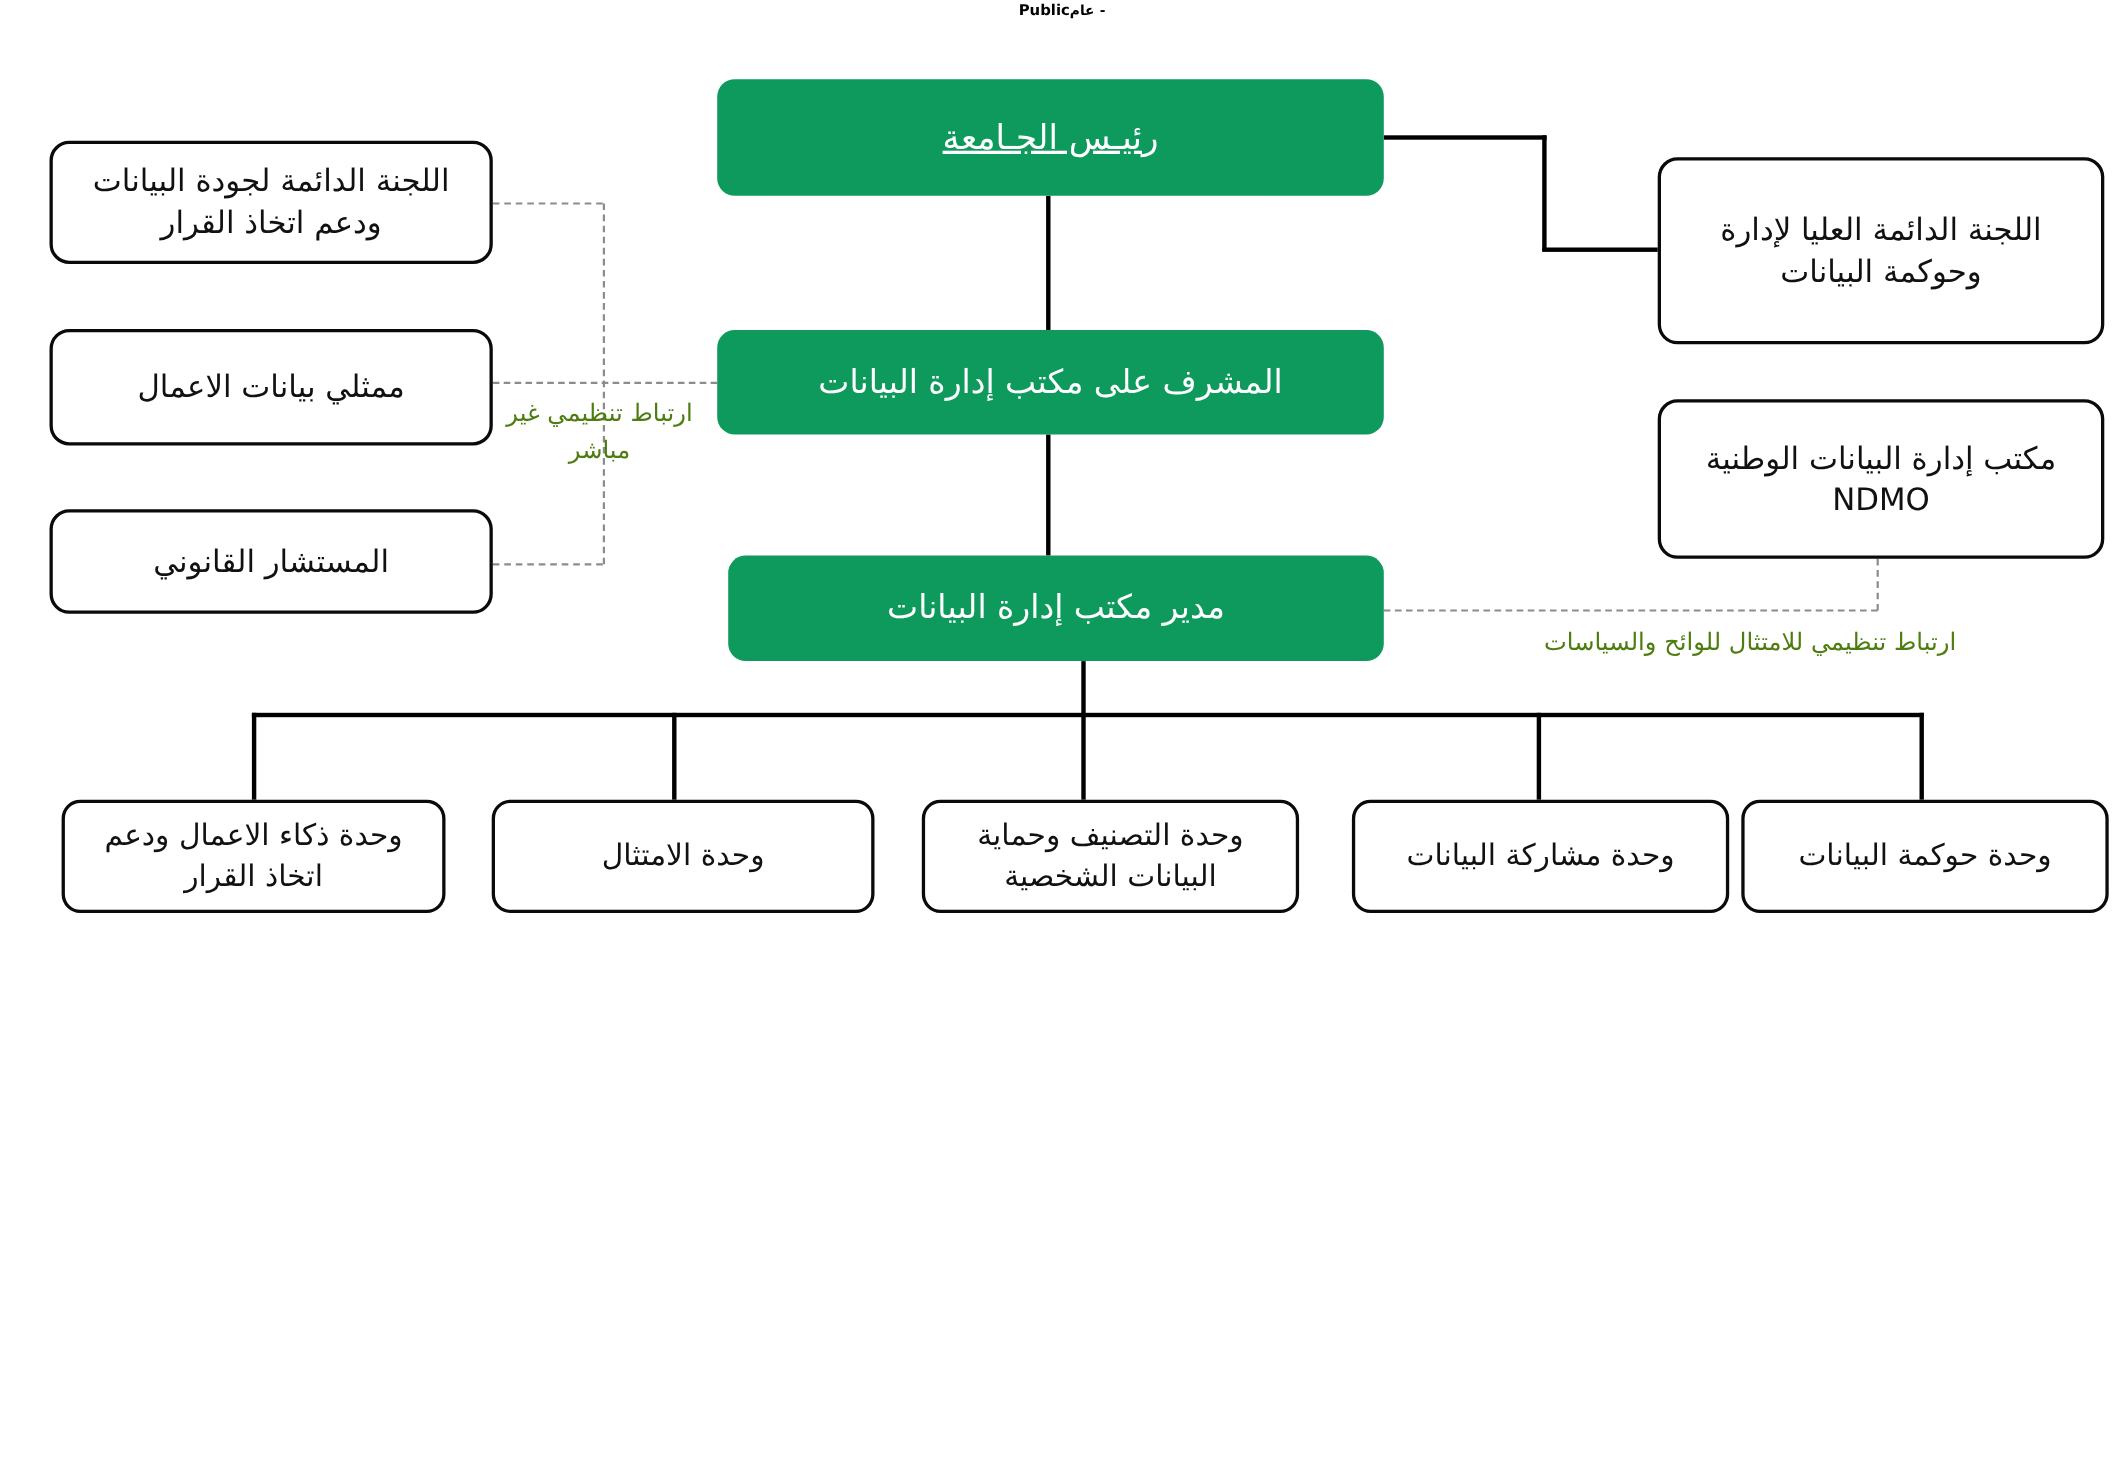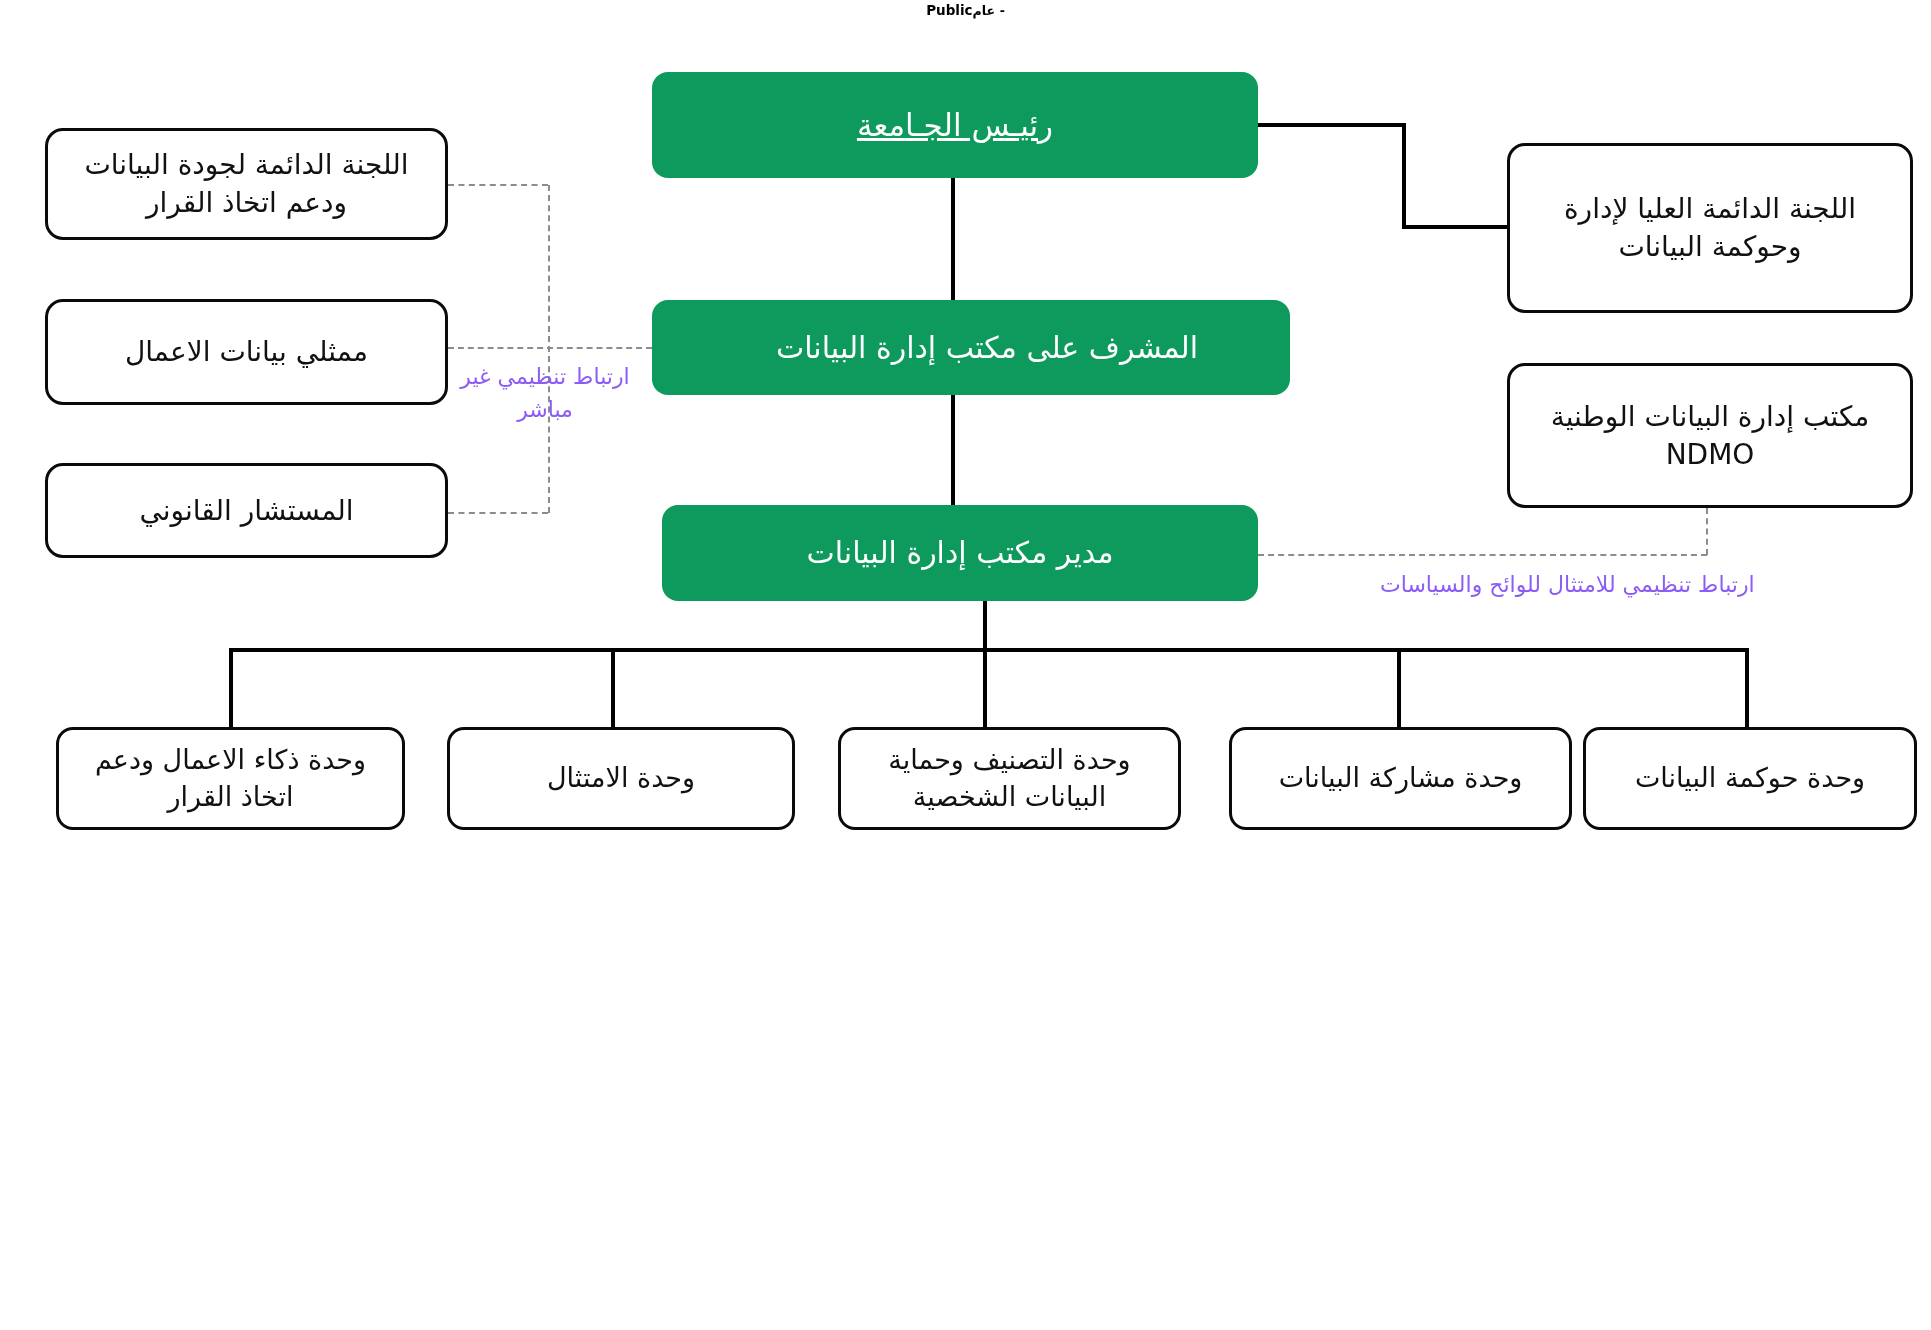--- a/index.html
+++ b/index.html
@@ -14,23 +14,23 @@
         font-size:30px;direction:rtl;line-height:1.25;}
   .wbox{position:absolute;background:#ffffff;color:#111;border:3.5px solid #0a0a0a;border-radius:18px;
         display:flex;flex-direction:column;align-items:center;justify-content:center;text-align:center;
         font-size:28px;direction:rtl;line-height:1.35;padding:0 18px;box-sizing:border-box;}
   .unit{font-size:27px;border-radius:17px;}
 
   .line{position:absolute;background:#000;}
   .dash-h{position:absolute;border-top:2px dashed #8c8c8c;height:0;}
   .dash-v{position:absolute;border-left:2px dashed #8c8c8c;width:0;}
 
-  .edge-label{position:absolute;color:#8b5cf6;font-size:22px;direction:rtl;line-height:1.5;}
+  .edge-label{position:absolute;color:#4d7c0f;font-size:22px;direction:rtl;line-height:1.5;}
   .edge-label.center{text-align:center;}
-  .edge-label.right{text-align:left;}
+  .edge-label.right{text-align:center;}
 </style>
 </head>
 <body>
 
 <div class="canvas">
 
   <div class="hdr" dir="ltr">
     <span>Public</span><span class="ar">عام</span>
     <span class="ar">-</span>
   </div>
@@ -53,21 +53,21 @@
   <div class="dash-h" style="left:448px;top:512px;width:100px;"></div>
   <div class="dash-h" style="left:1258px;top:554px;width:449px;"></div>
   <div class="dash-v" style="left:1706px;top:508px;height:47px;"></div>
 
   <div class="edge-label center" style="left:455px;top:360px;width:180px;">ارتباط تنظيمي غير مباشر</div>
   <div class="edge-label right" style="left:1380px;top:568px;width:422px;">ارتباط تنظيمي للامتثال للوائح والسياسات</div>
 
   <div class="gbox" style="left:652px;top:72px;width:606px;height:106px;font-size:31px;text-decoration:underline;">
     <span>رئيـس الجـامعة</span>
   </div>
-  <div class="gbox" style="left:652px;top:300px;width:606px;height:95px;padding-left:32px;">
+  <div class="gbox" style="left:652px;top:300px;width:606px;height:95px;">
     <span>المشرف على مكتب إدارة البيانات</span>
   </div>
   <div class="gbox" style="left:662px;top:505px;width:596px;height:96px;">
     <span>مدير مكتب إدارة البيانات</span>
   </div>
 
   <div class="wbox" style="left:45px;top:128px;width:403px;height:112px;">
     <span>اللجنة الدائمة لجودة البيانات ودعم اتخاذ القرار</span>
   </div>
   <div class="wbox" style="left:45px;top:299px;width:403px;height:106px;">

